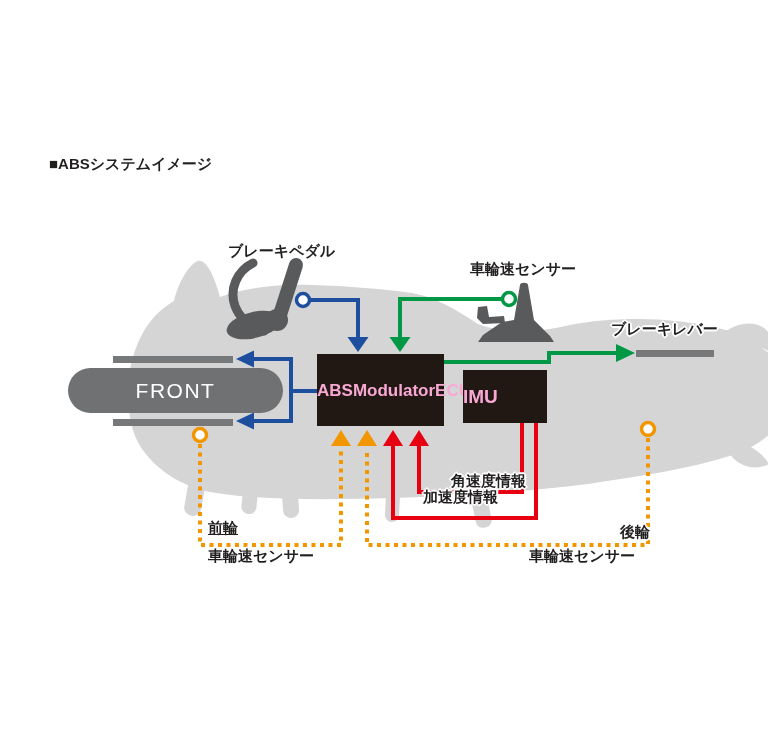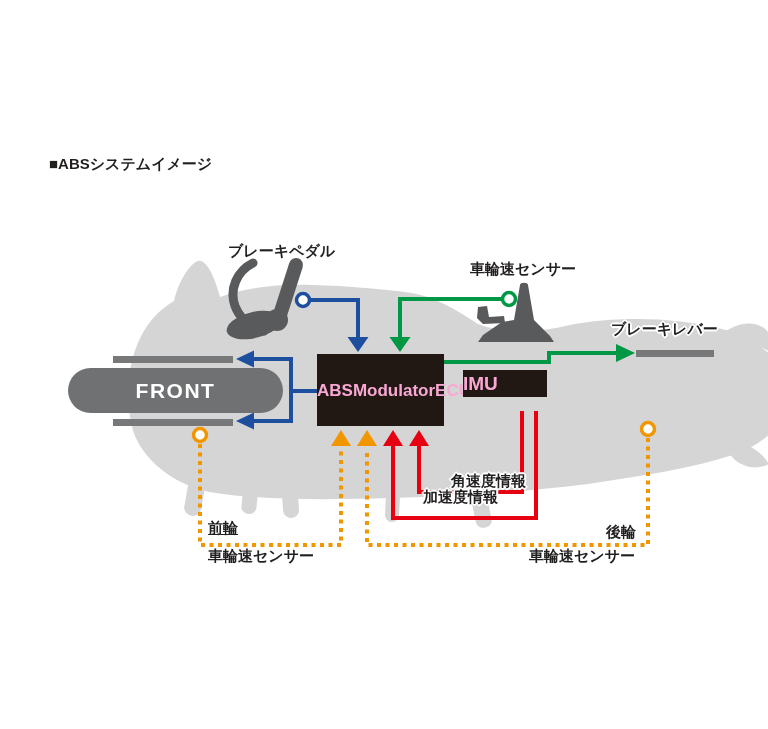--- a/index.html
+++ b/index.html
@@ -36,23 +36,23 @@
     text-shadow:-2px 0 0 #fff,2px 0 0 #fff,0 -2px 0 #fff,0 2px 0 #fff,
                 -1px -1px 0 #fff,1px 1px 0 #fff,-1px 1px 0 #fff,1px -1px 0 #fff;
   }
   .title{font-weight:bold;font-size:15px;line-height:18px;white-space:nowrap;}
   .blackbox{
     background:var(--box-black,#221813);color:#f9a8d4;font-weight:bold;
     display:flex;flex-direction:row;align-items:center;justify-content:space-between;
     text-align:center;
   }
   .abs-box{left:277px;top:354px;width:127px;height:72px;font-size:17px;line-height:21px;}
-  .imu-box{left:423px;top:370px;width:84px;height:27px;font-size:19px;}
+  .imu-box{left:423px;top:370px;width:84px;height:53px;font-size:19px;}
   .wheel{
-    background:var(--wheel-gray,#707173);color:#ffffff;font-weight:bold;
+    background:var(--wheel-gray,#707173);color:#ffffff;font-weight:normal;
     display:flex;align-items:center;justify-content:center;
     font-size:21px;letter-spacing:1.5px;border-radius:999px;
   }
   .front-wheel{left:28px;top:368px;width:215px;height:45px;}
   .rear-wheel{left:521px;top:362px;width:228px;height:57px;}
 </style>
 </head>
 <body>
 
 <div id="stage">
@@ -161,16 +161,16 @@
     <span>FRONT</span>
   </div>
 
   <div class="abs-pos jlabel" style="left:188px;top:242px;">ブレーキペダル</div>
   <div class="abs-pos jlabel" style="left:430px;top:260px;">車輪速センサー</div>
   <div class="abs-pos jlabel" style="left:571px;top:320px;">ブレーキレバー</div>
   <div class="abs-pos jlabel" style="left:385px;top:472px;padding-left:26px;">角速度情報</div>
   <div class="abs-pos jlabel" style="left:383px;top:488px;">加速度情報</div>
   <div class="abs-pos jlabel" style="left:168px;top:519px;text-decoration:underline;">前輪</div>
   <div class="abs-pos jlabel" style="left:168px;top:547px;">車輪速センサー</div>
-  <div class="abs-pos jlabel" style="left:566px;top:523px;">後輪</div>
+  <div class="abs-pos jlabel" style="left:580px;top:523px;">後輪</div>
   <div class="abs-pos jlabel" style="left:489px;top:547px;">車輪速センサー</div>
 
 </div>
 
 </body></html>

